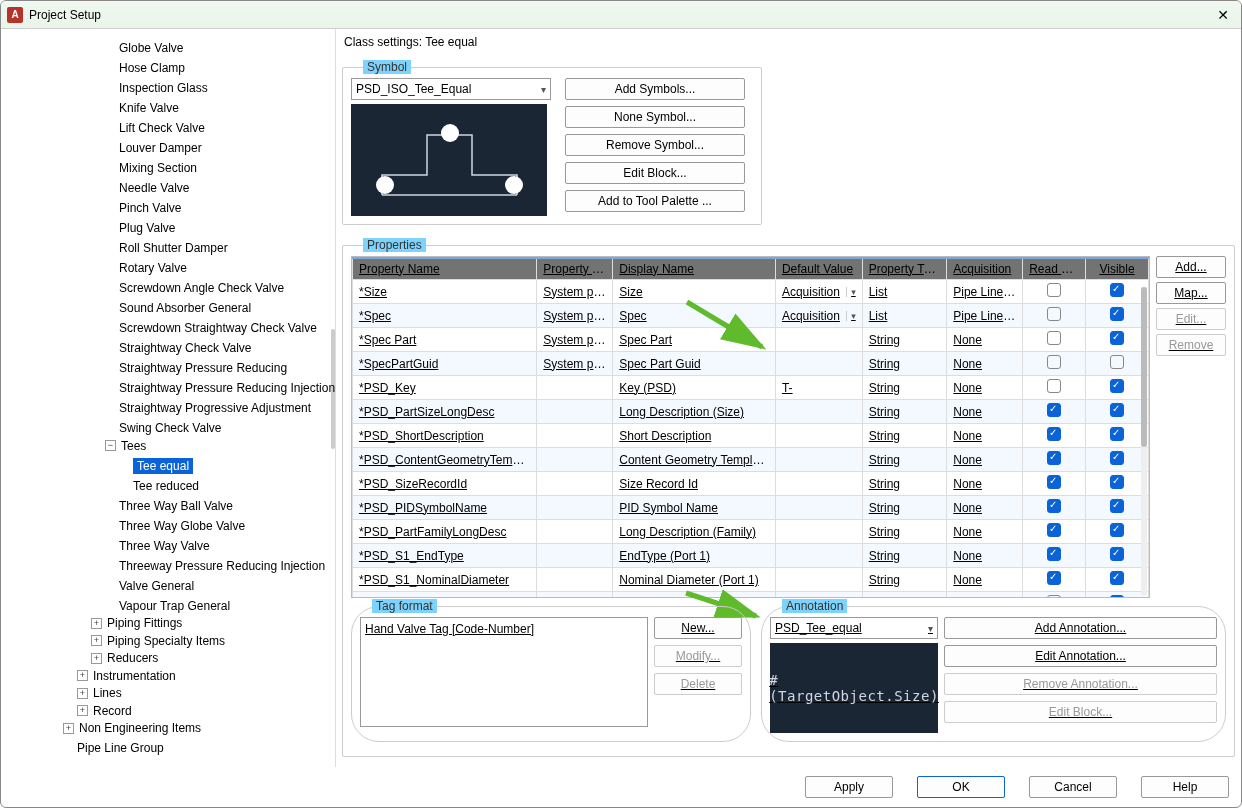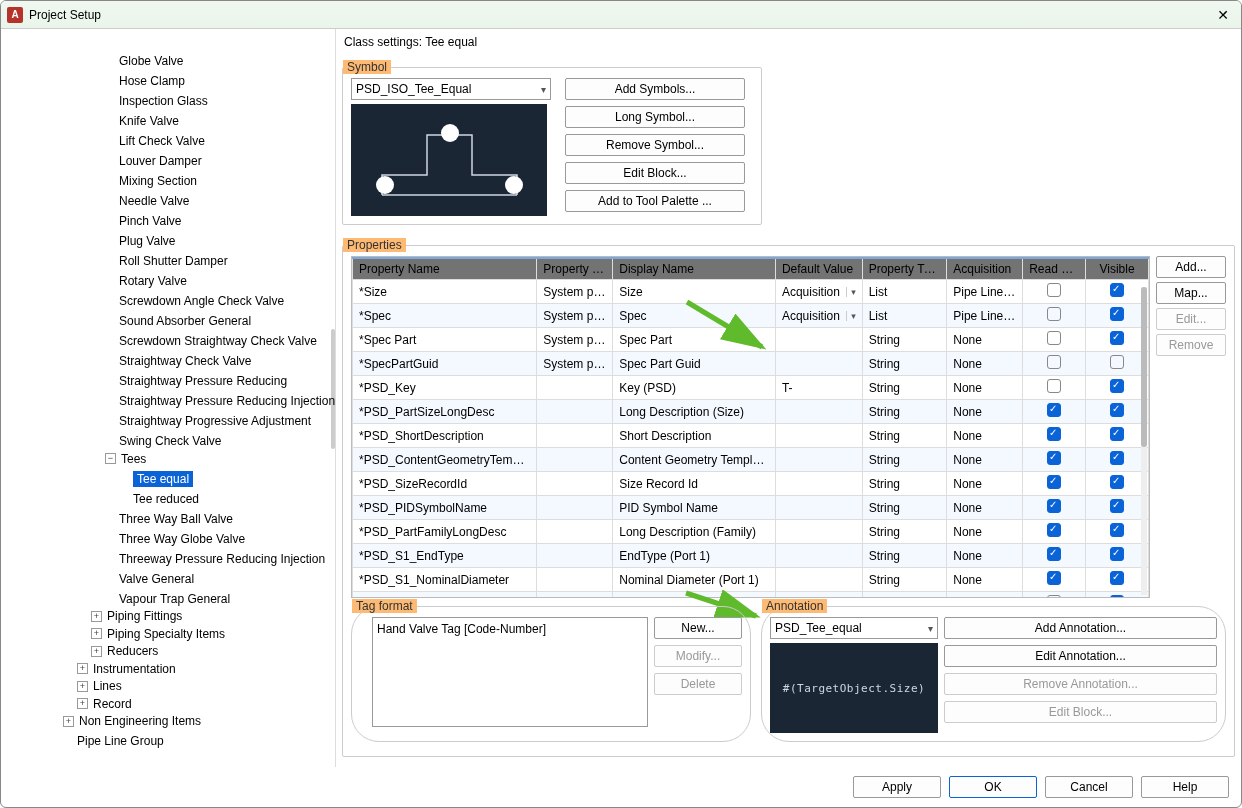--- a/index.html
+++ b/index.html
@@ -3,32 +3,32 @@
 <meta charset="utf-8">
 <style>
   * { box-sizing: border-box; font-family: "Segoe UI", Arial, sans-serif; }
   body { margin: 0; background: #fff; font-size: 12px; color: #000; }
   .window { width: 1242px; height: 808px; border: 1px solid #888; border-radius: 6px; overflow: hidden; display: flex; flex-direction: column; background: #fff; }
   .titlebar { height: 28px; background: linear-gradient(#f0f8f0,#eaf5ea); display: flex; align-items: center; padding: 0 6px; border-bottom: 1px solid #ccc; }
   .titlebar .appicon { width:16px; height:16px; background:#b5332a; border-radius:2px; margin-right:6px; display:inline-flex; align-items:center; justify-content:center; color:#fff; font-weight:bold; font-size:10px;}
   .titlebar .title { flex:1; }
   .titlebar .close { font-size:14px; padding:0 6px; cursor:pointer; }
   .body { flex:1; display:flex; overflow:hidden; }
-  .tree { width: 335px; border-right:1px solid #ddd; overflow-y:auto; padding:20px 0 4px 4px; position:relative; }
+  .tree { width: 335px; border-right:1px solid #ddd; overflow-y:auto; padding:7px 0 4px 4px; position:relative; }
   .tree ul { list-style:none; margin:0; padding-left:14px; }
   .tree li { line-height:16px; white-space:nowrap; position:relative; }
   .tree li > .row { display:inline-flex; align-items:center; gap:3px; padding:0 2px; cursor:default; }
   .tree .exp { width:11px; height:11px; border:1px solid #999; display:inline-flex; align-items:center; justify-content:center; font-size:9px; line-height:9px; color:#444; margin-right:2px; cursor:pointer; background:#fff;}
   .tree .noexp { width:11px; display:inline-block; }
   .tree .sel { background:#0a64d8; color:#fff; padding:0 4px; }
   .tree-scroll-stub { position:absolute; right:0; top:300px; width:4px; height:120px; background:#ccc; border-radius:2px;}
   .right { flex:1; display:flex; flex-direction:column; overflow:hidden; padding:4px 6px 4px 6px;gap:14px; }
   .class-heading { padding:2px 0 4px 2px; }
   .group { border:1px solid #ccc; border-radius:2px; padding:10px 8px 8px 8px; margin-bottom:6px; position:relative; }
-  .group > .legend { position:absolute; top:-8px; left:0; background:#fdba74; padding:0 4px; color:#333; }
+  .group > .legend { position:absolute; top:-8px; left:20px; background:#7dd3fc; padding:0 4px; color:#333; }
   .symbol-row { display:flex; gap:14px; }
   .symbol-left { width:200px; }
   .combo { width:100%; height:22px; border:1px solid #999; background:#fff; display:flex; align-items:center; padding:0 4px; justify-content:space-between; }
   .combo .arr { font-size:10px; color:#555; }
   .preview { width:196px; height:112px; background:#1b2635; margin-top:4px; position:relative; border:1px solid #1b2635;}
   .btncol { display:flex; flex-direction:column; gap:6px; }
   .btn { width:180px; height:22px; border:1px solid #999; background:#fdfdfd; border-radius:2px; display:flex; align-items:center; justify-content:center; cursor:pointer; }
   .btn.small { width:88px; }
   .btn.disabled { color:#999; border-color:#ccc; cursor:default; }
   .btn.primary { border:1px solid #0a64d8; }
@@ -47,22 +47,22 @@
   .center{text-align:center !important;}
   .side-btns { width:70px; display:flex; flex-direction:column; gap:4px; }
   .side-btns .btn { width:70px; }
   .vscrub{position:absolute; right:2px; top:30px; bottom:2px; width:6px; background:#eee;}
   .vscrub .thumb{position:absolute; left:0; right:0; top:0; height:160px; background:#bbb; border-radius:3px;}
   .bottom-row{ display:flex; gap:10px; }
   .tagformat, .annotation { flex:1;border-radius:28px; }
   .tagformat .editor { border:1px solid #999; height:110px; padding:4px; background:#fff;}
   .tag-btns { display:flex; flex-direction:column; gap:6px; margin-left:6px;}
   .annotation .annrow{ display:flex; gap:6px; align-items:flex-start;}
-  .ann-preview{ width:168px; height:90px; background:#1b2635; color:#cfd6e4; font-family:monospace; display:flex; align-items:center; justify-content:center; font-size:11px; letter-spacing:0.5px; border:1px solid #1b2635;}
-  .footer { height:40px; border-top:0; display:flex; justify-content:flex-end; align-items:center; gap:8px; padding:0 12px;text-align:center; }
+  .ann-preview{ width:168px; height:90px; background:#1b2635; color:#cfd6e4; font-family:monospace; display:flex; align-items:center; justify-content:center; font-size:14px; letter-spacing:0.5px; border:1px solid #1b2635;}
+  .footer { height:40px; border-top:0; display:flex; justify-content:flex-end; align-items:center; gap:24px; padding:0 12px;text-align:center; }
   .arrow-svg{position:absolute; pointer-events:none;}
 </style>
 </head>
 <body>
 
 <div class="window">
   <div class="titlebar">
     <span class="appicon">A</span>
     <span class="title">Project Setup</span>
     <span class="close">✕</span>
@@ -184,20 +184,24 @@
         </li>
                                 </ul>
         <ul id="after-list">
                                   <li><span class="row">
                                       <span class="noexp"></span>
                                       <span>Three Way Ball Valve</span>
                                     </span></li>
                                   <li><span class="row">
                                       <span class="noexp"></span>
                                       <span>Three Way Globe Valve</span>
+                                    </span></li>
+                                  <li><span class="row">
+                                      <span class="noexp"></span>
+                                      <span>Three Way Valve</span>
                                     </span></li>
                                   <li><span class="row">
                                       <span class="noexp"></span>
                                       <span>Threeway Pressure Reducing Injection</span>
                                     </span></li>
                                   <li><span class="row">
                                       <span class="noexp"></span>
                                       <span>Valve General</span>
                                     </span></li>
                                   <li><span class="row">
@@ -277,29 +281,29 @@
                   <line x1="30" y1="90" x2="165" y2="90"></line>
                 </g>
                 <circle cx="98" cy="28" r="9" fill="#fff"></circle>
                 <circle cx="33" cy="80" r="9" fill="#fff"></circle>
                 <circle cx="162" cy="80" r="9" fill="#fff"></circle>
               </svg>
             </div>
           </div>
           <div class="btncol">
             <div class="btn">Add Symbols...</div>
-            <div class="btn">Long Symbol...</div>
+            <div class="btn">None Symbol...</div>
             <div class="btn">Remove Symbol...</div>
             <div class="btn">Edit Block...</div>
             <div class="btn">Add to Tool Palette ...</div>
           </div>
         </div>
       </div>
 
-      <div class="group" style="flex:1; display:flex; flex-direction:column; min-height:0;">
+      <div class="group" style="flex:1; display:flex; flex-direction:column; min-height:0;text-decoration:underline;">
         <span class="legend">Properties</span>
         <div class="props-area">
           <div class="props-table-wrap" style="position:relative;">
             <table class="props">
               <colgroup>
                 <col style="width:170px">
                   <col style="width:70px">
                   <col style="width:150px">
                 <col style="width:80px">
                   <col style="width:78px">
@@ -499,21 +503,21 @@
             <defs>
                 <marker id="ah2" markerWidth="10" markerHeight="10" refX="8" refY="3" orient="auto">
                   <path d="M0,0 L0,6 L9,3 z" fill="#5fba2c"></path>
                 </marker>
               </defs>
             <line x1="5" y1="5" x2="75" y2="28" stroke="#5fba2c" stroke-width="5" marker-end="url(#ah2)"></line>
           </svg>
 
           <div class="group tagformat" style="flex:0 0 400px; display:flex;">
             <span class="legend">Tag format</span>
-            <div class="editor" style="flex:1;margin-left:12px;">Hand Valve Tag [Code-Number]</div>
+            <div class="editor" style="flex:1;">Hand Valve Tag [Code-Number]</div>
             <div class="tag-btns">
               <div class="btn small">New...</div>
               <div class="btn small disabled">Modify...</div>
               <div class="btn small disabled">Delete</div>
             </div>
           </div>
 
           <div class="group annotation">
             <span class="legend">Annotation</span>
             <div class="annrow">

